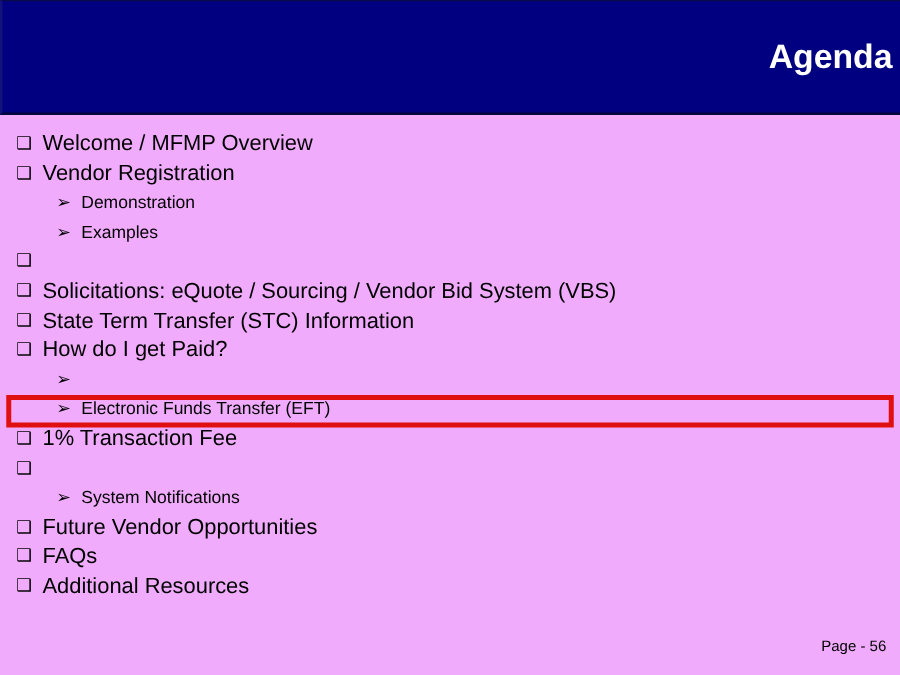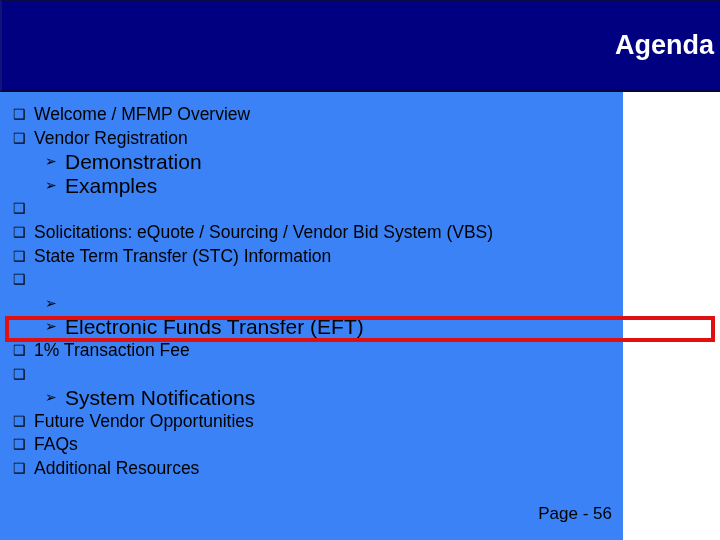--- a/index.html
+++ b/index.html
@@ -11,23 +11,23 @@
     height: 540px;
     background: #ffffff;
     font-family: "Liberation Sans", sans-serif;
     overflow: hidden;
     position: relative;
   }
 
   .slide {
     position: absolute;
     top: 0; left: 0;
-    width: 623px;
+    width: 720px;
     height: 540px;
-    background: #3b82f6;
+    background: #f0abfc;
   }
 
   
   .title-banner {
     position: absolute;
     top: 0px;
     left: 0px;
     width: 720px;
     height: 92px;
     background: #000080;
@@ -83,21 +83,21 @@
     left: 45px;
     top: 0;
     font-size: 14px;
     line-height: 23.6px;
     color: #000000;
   }
   .bullet-row.lvl2 .txt {
     position: absolute;
     left: 65px;
     top: 0;
-    font-size: 21px;
+    font-size: 14px;
     line-height: 23.6px;
     color: #000000;
   }
 
   
   .highlight-box {
     position: absolute;
     left: 5px;
     top: 316px;
     width: 710px;
@@ -106,21 +106,21 @@
     box-sizing: border-box;
     background: transparent;
     pointer-events: none;
   }
 
   
   .footer-page {
     position: absolute;
     right: 11px;
     bottom: 16px;
-    font-size: 17px;
+    font-size: 12px;
     color: #000000;
     white-space: nowrap;
   }
 </style>
 </head>
 <body>
 
 <div class="slide">
 
   <div class="title-banner">
@@ -150,20 +150,21 @@
       <div class="bullet-row lvl1">
         <span class="marker">❑</span>
         <span class="txt">Solicitations: eQuote / Sourcing / Vendor Bid System (VBS)</span>
       </div>
       <div class="bullet-row lvl1">
         <span class="marker">❑</span>
         <span class="txt">State Term Transfer (STC) Information</span>
       </div>
       <div class="bullet-row lvl1">
         <span class="marker">❑</span>
+        <span class="txt">How do I get Paid?</span>
       </div>
       <div class="bullet-row lvl2">
         <span class="marker">➢</span>
       </div>
       <div class="bullet-row lvl2">
         <span class="marker">➢</span>
         <span class="txt">Electronic Funds Transfer (EFT)</span>
       </div>
       <div class="bullet-row lvl1">
         <span class="marker">❑</span>

